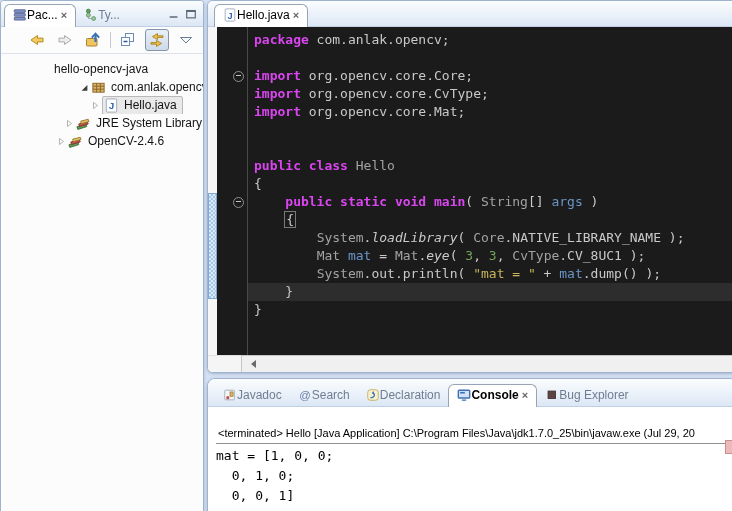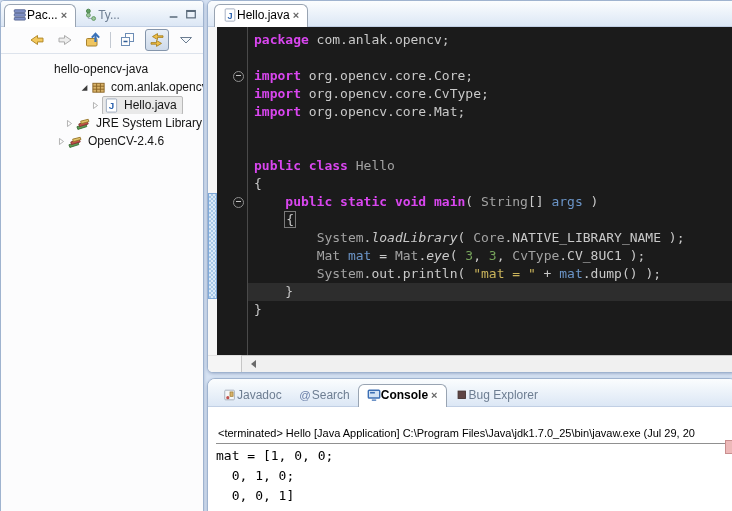--- a/index.html
+++ b/index.html
@@ -300,20 +300,30 @@
             <span class="tlabel">Javadoc</span>
           </div>
           <div class="tab">
             <span class="icn">
               <svg viewBox="0 0 16 16">
                 <text x="8" y="12.5" font-size="13" fill="#6B7FA8" text-anchor="middle" font-family="Liberation Sans,sans-serif">@</text>
               </svg>
             </span>
             <span class="tlabel">Search</span>
           </div>
+          <div class="tab">
+            <span class="icn">
+              <svg viewBox="0 0 16 16">
+                <rect x="2" y="2" width="12" height="12" rx="3" fill="#F8F1CE" stroke="#C3AC55"></rect>
+                <path d="M5 11c5 0 6-4 2.5-5.5" fill="none" stroke="#3A72B8" stroke-width="1.4"></path>
+                <path d="M8.5 3.5L6.6 5.8l2.8 1z" fill="#3A72B8"></path>
+              </svg>
+            </span>
+            <span class="tlabel">Declaration</span>
+          </div>
           <div class="tab active">
             <span class="icn">
               <svg viewBox="0 0 16 16">
                 <rect x="1.5" y="2.5" width="13" height="9" rx="1" fill="#D2E2F4" stroke="#3D6FB4" stroke-width="1.6"></rect>
                 <rect x="3.5" y="4.5" width="5.5" height="1.8" fill="#3D6FB4"></rect>
                 <path d="M5.5 13.8h5" stroke="#3D6FB4" stroke-width="1.6"></path>
               </svg>
             </span>
             <span class="tlabel">Console</span>
             <span class="tclose">×</span>

